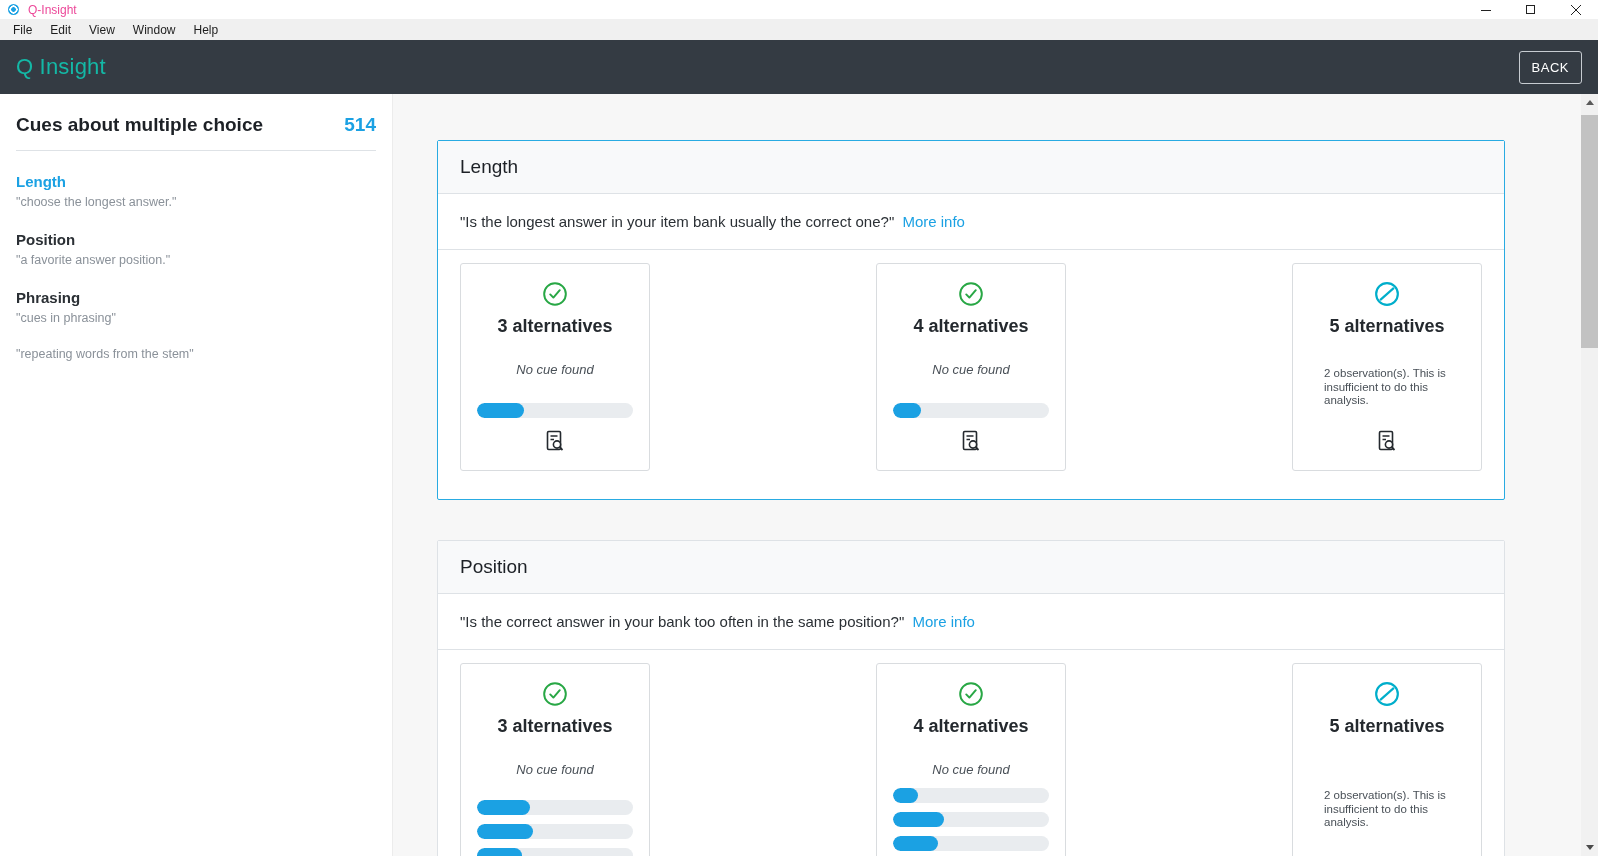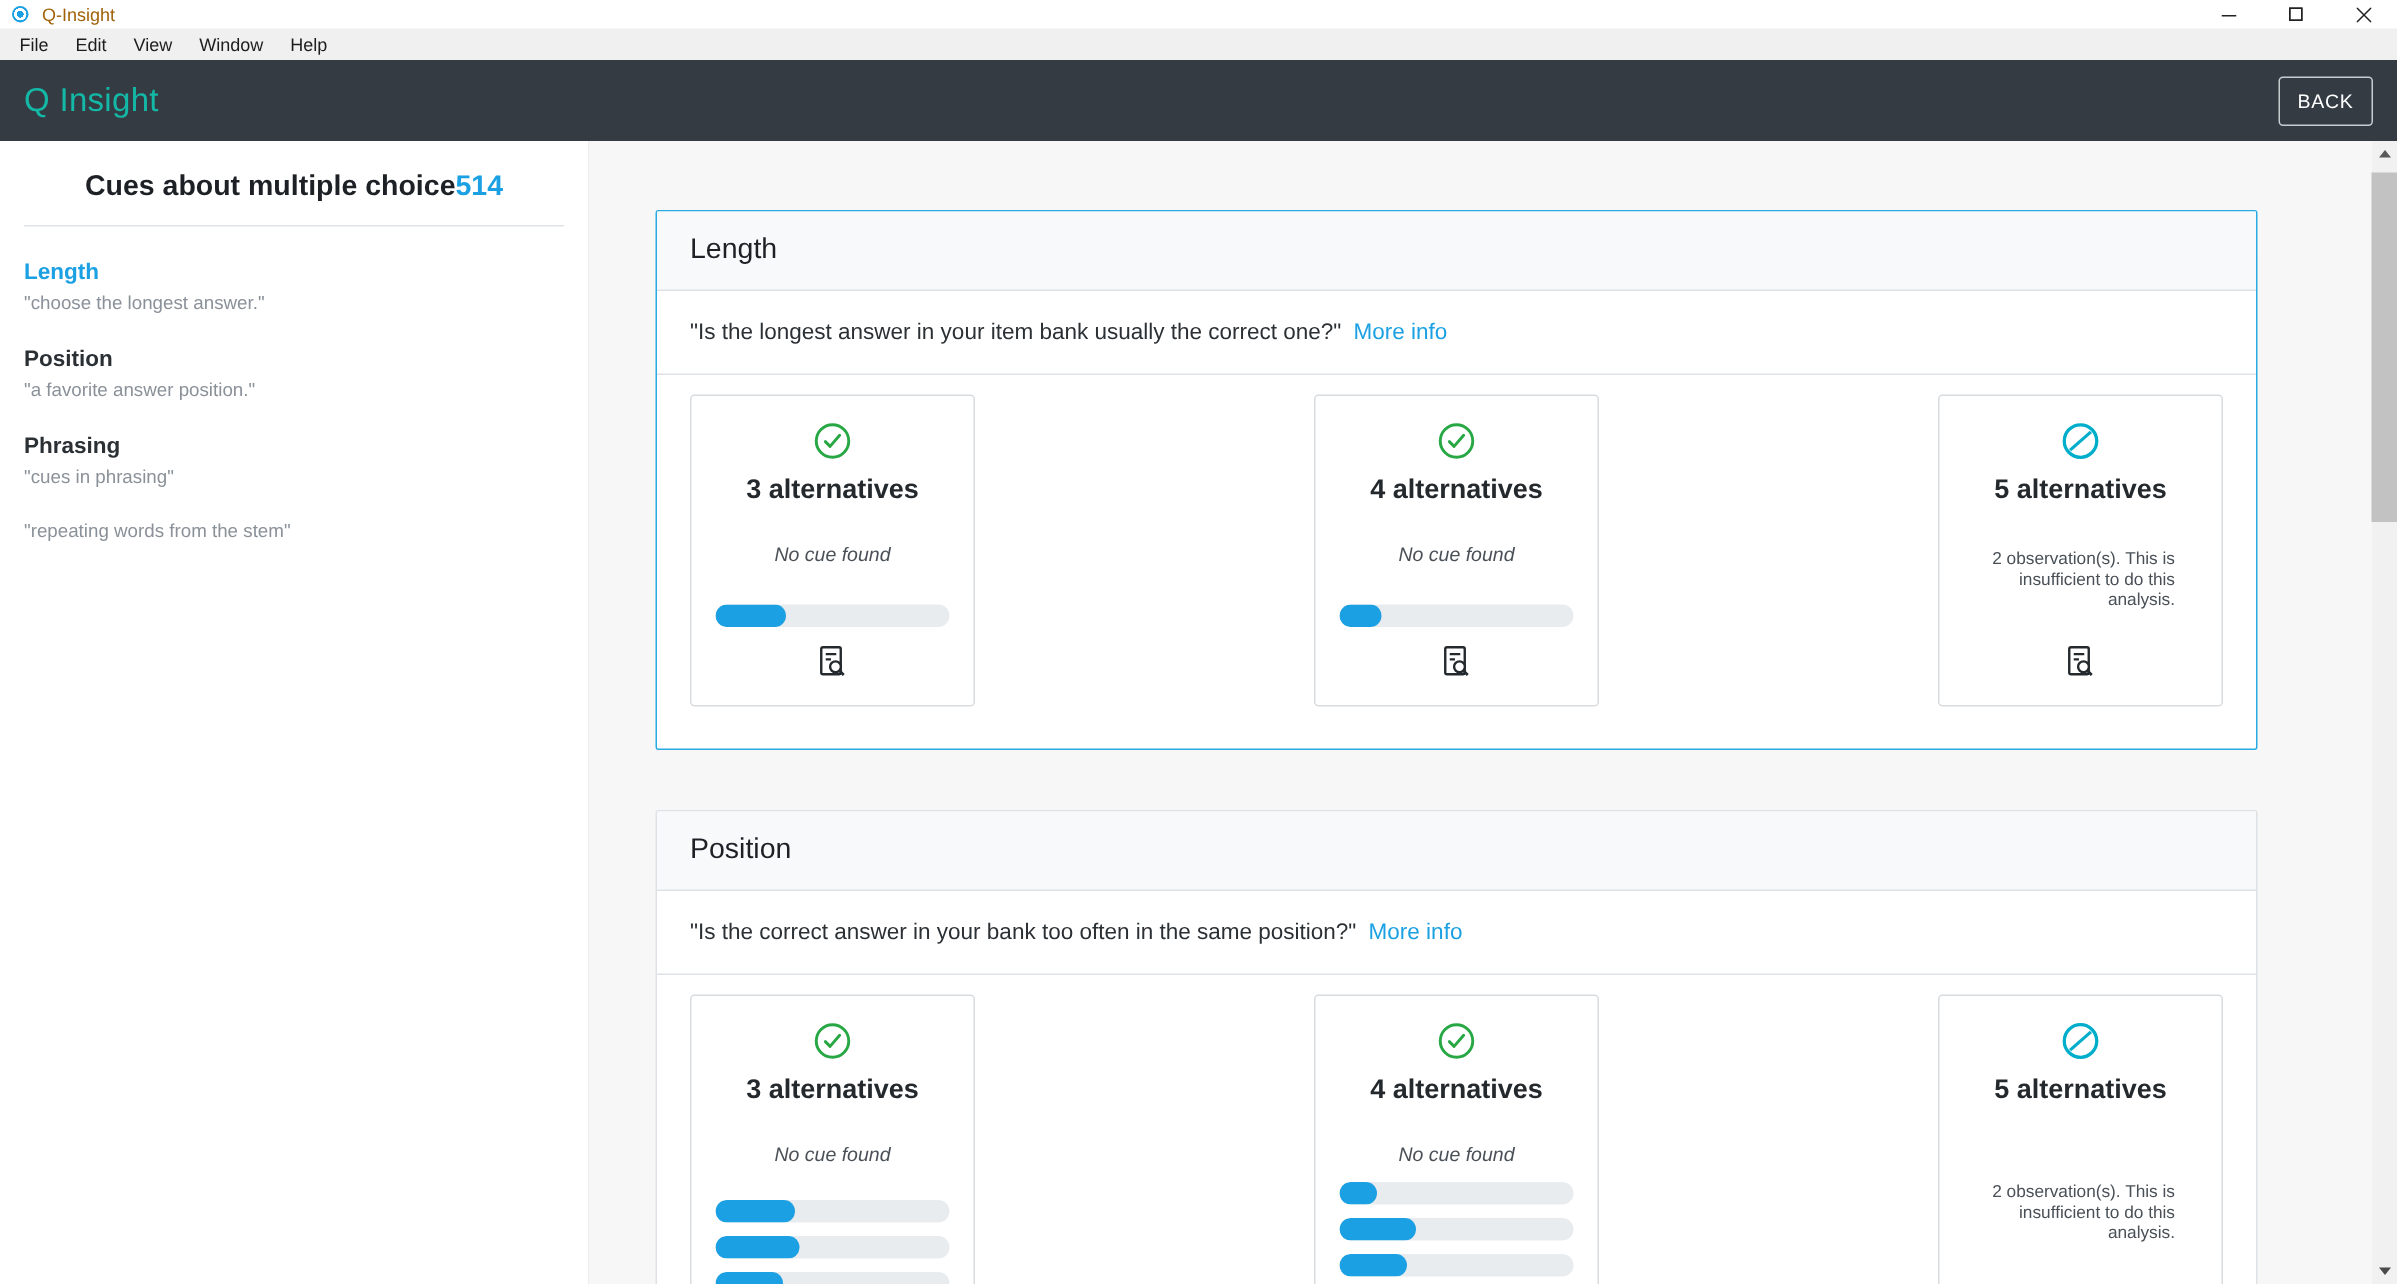--- a/index.html
+++ b/index.html
@@ -9,61 +9,61 @@
   }
   *{margin:0;padding:0;box-sizing:border-box;}
   html,body{width:1598px;height:856px;overflow:hidden;}
   body{font-family:"Liberation Sans",sans-serif;color:var(--ink);background:#fff;}
   .app{width:1598px;height:856px;display:flex;flex-direction:column;overflow:hidden;}
 
   
   .titlebar{height:19px;background:#fff;display:flex;align-items:center;font-size:12px;flex:0 0 auto;}
   .app-icon{width:11px;height:11px;border-radius:50%;margin:0 9px 0 8px;
     background:radial-gradient(circle at 50% 50%, var(--accent) 0 28%, #fff 30% 52%, var(--accent) 54% 100%);}
-  .titlebar-title{color:#a16207;}
+  .titlebar-title{color:#ec4899;}
   .win-controls{margin-left:auto;display:flex;height:100%;}
   .win-btn{width:45px;height:100%;border:none;background:transparent;display:flex;align-items:center;justify-content:center;color:#222;font-size:11px;cursor:default;}
   .restore-glyph{width:9px;height:9px;position:relative;display:inline-block;}
   .restore-glyph:before{content:"";position:absolute;left:0;bottom:0;width:7px;height:7px;border:1px solid #222;background:#fff;}
   .restore-glyph:after{content:"";position:absolute;right:0;top:0;width:7px;height:7px;border:1px solid #222;}
 
   
   .menubar{height:21px;background:var(--menubg);display:flex;align-items:center;font-size:12px;color:#1d1d1d;padding-left:4px;flex:0 0 auto;}
   .menu-item{padding:18px 9px;text-align:right;}
 
   
   .header{height:54px;background:var(--dark);display:flex;align-items:center;padding:0 16px;flex:0 0 auto;}
   .header-title{color:#14b8a6;font-size:22px;font-weight:400;letter-spacing:.2px;}
   .back-btn{margin-left:auto;background:transparent;color:#fff;border:1px solid #c7ccd1;border-radius:3px;
     font-family:"Liberation Sans",sans-serif;font-size:13px;padding:8px 12px;letter-spacing:.5px;cursor:pointer;}
 
   
   .body{flex:1;display:flex;min-height:0;}
   .sidebar{width:393px;flex:0 0 auto;background:#fff;border-right:1px solid #ececec;padding:20px 16px 0 16px;}
-  .sidebar-head{display:flex;align-items:baseline;justify-content:center;}
+  .sidebar-head{display:flex;align-items:baseline;justify-content:space-between;}
   .sidebar-heading{font-size:19px;font-weight:700;color:#1d2126;}
   .sidebar-count{font-size:19px;font-weight:700;color:var(--accent);}
   .sidebar hr{border:none;border-top:1px solid var(--border);margin:14px 0 8px 0;}
   .side-item{margin-top:22px;cursor:pointer;}
   .side-label{font-size:15px;font-weight:600;color:#2b3035;}
   .side-item.active .side-label{color:var(--accent);}
   .side-desc{font-size:12.5px;color:var(--muted);margin-top:5px;}
 
   
   .main{flex:1;background:var(--mainbg);padding:46px 76px 0 44px;overflow:hidden;}
   .section{background:#fff;border:1px solid var(--border);border-radius:2px;margin-bottom:40px;}
   .section.selected{border-color:var(--selected);}
   .section-header{background:#f8f9fa;border-bottom:1px solid var(--border);padding:15px 22px;font-size:19px;color:#1d2126;}
   .section-question{padding:19px 22px;border-bottom:1px solid var(--border);font-size:15px;color:#2b3035;}
   .more-info{color:var(--accent);text-decoration:none;margin-left:4px;cursor:pointer;}
   .cards{display:flex;justify-content:space-between;padding:13px 22px 28px 22px;}
 
   
   .alt-card{width:190px;min-height:197px;background:#fff;border:1px solid #d9dcdf;border-radius:3px;
-    display:flex;flex-direction:column;align-items:center;text-align:right;padding:17px 14px 14px 14px;}
+    display:flex;flex-direction:column;align-items:center;text-align:left;padding:17px 14px 14px 14px;}
   .status-icon{width:26px;height:26px;flex:0 0 auto;}
   .alt-title{font-size:18px;font-weight:600;color:#24292e;margin-top:9px;}
   .alt-status{font-size:13px;font-style:italic;color:#495057;margin-top:25px;}
   .bars{width:156px;display:flex;flex-direction:column;justify-content:center;gap:9px;margin-top:26px;}
   .bars.tall{min-height:96px;margin-top:6px;}
   .bar-track{width:100%;height:15px;border-radius:8px;background:var(--track);overflow:hidden;}
   .bar-fill{height:100%;border-radius:8px;background:var(--accent);width:0;}
   .note{font-size:11.5px;color:#495057;margin-top:30px;max-width:126px;line-height:1.18;}
   .note.tall{margin-top:52px;}
   .alt-footer{margin-top:auto;padding-top:12px;background:none;border:none;cursor:pointer;}

